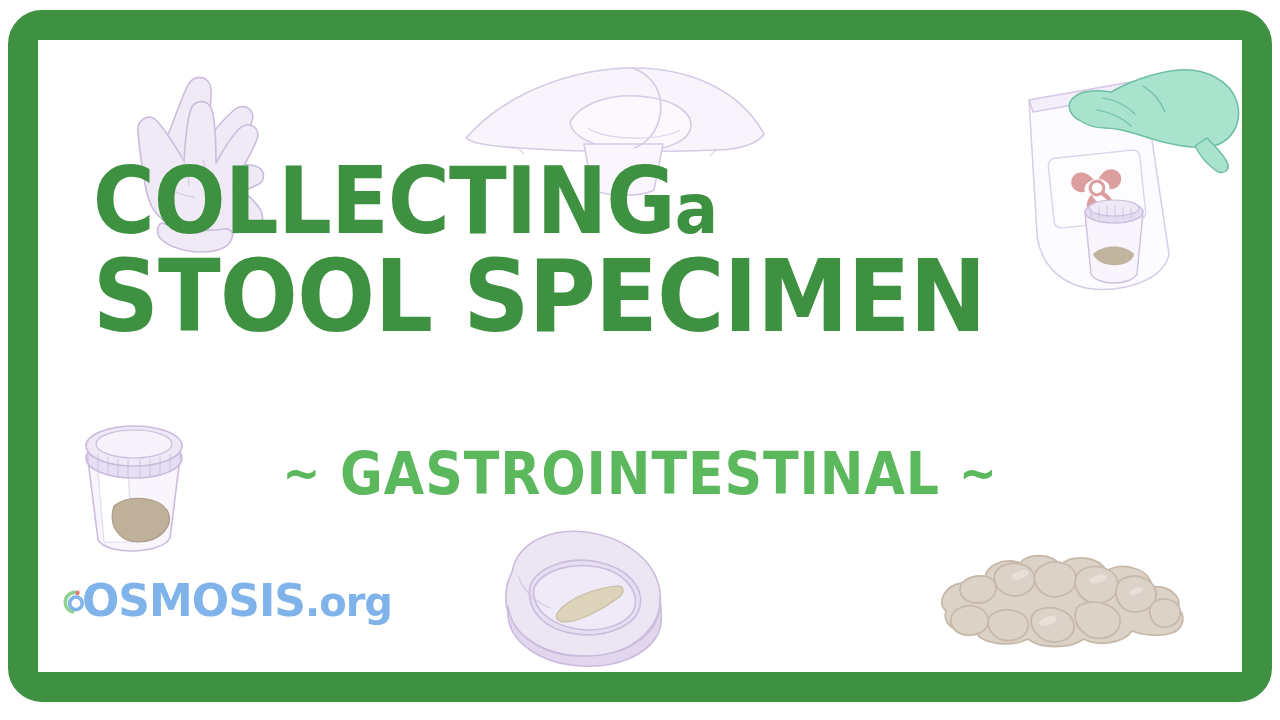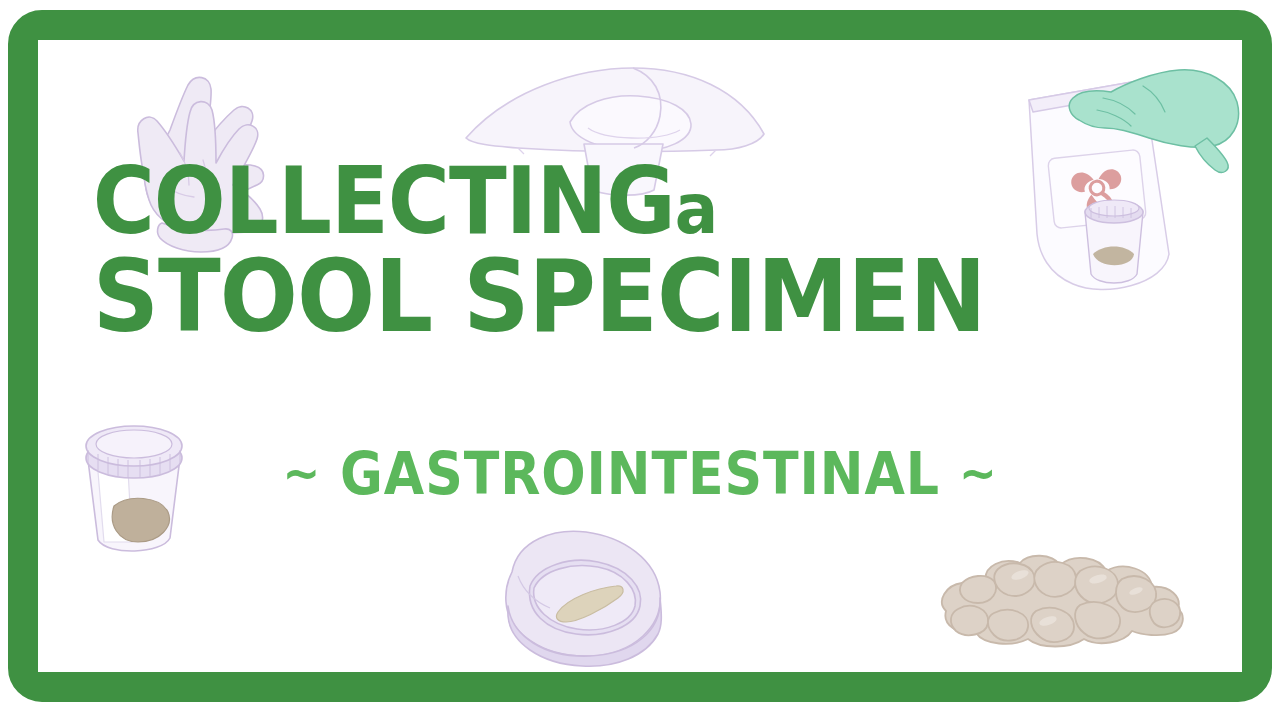--- a/index.html
+++ b/index.html
@@ -289,14 +289,27 @@
     </div>
     <div class="title-line" id="title-line-2">STOOL SPECIMEN</div>
   </div>
 
   <div id="subtitle">
     <span class="tilde">~</span>
     <span>GASTROINTESTINAL</span>
     <span class="tilde">~</span>
   </div>
 
+  <div id="logo">
+    <svg width="78" height="76" viewBox="0 0 78 76">
+
+      <path d="M40 12 C22 12 10 26 10 42 C10 56 19 68 32 71" fill="none" stroke="#8fd18f" stroke-width="11" stroke-linecap="round"></path>
+
+      <path d="M44 6 L54 10 L50 22 L40 18 Z" fill="#e8767a"></path>
+
+      <circle cx="42" cy="45" r="19" fill="none" stroke="#7fb3ea" stroke-width="11"></circle>
+    </svg>
+    <div id="logo-text">
+      <span>OSMOSIS</span><span class="dotorg">.org</span>
+    </div>
+  </div>
 
 </div>
 
 </body></html>

